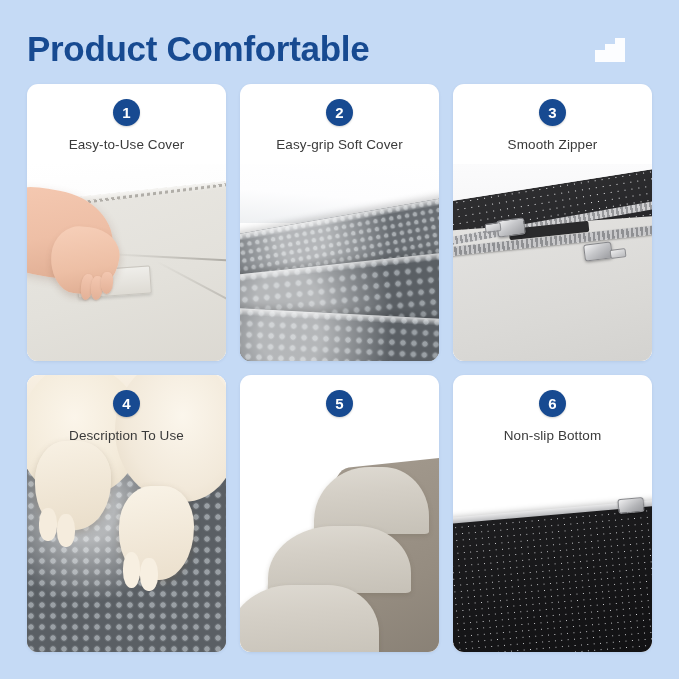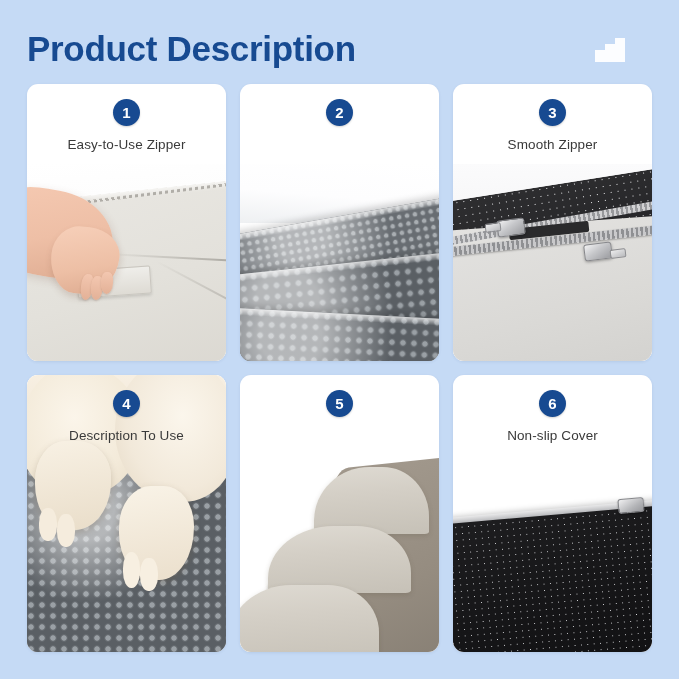--- a/index.html
+++ b/index.html
@@ -233,21 +233,21 @@
     border:1px solid #86878b;transform:rotate(-5deg);
     box-shadow:0 1px 2px rgba(0,0,0,.4);
   }
 </style>
 </head>
 <body>
 
 <div id="page">
 
   <div class="header">
-    <h1 class="title">Product Description</h1>
+    <h1 class="title">Product Comfortable</h1>
     <svg class="stair-icon" viewBox="0 0 36 28">
       <path d="M2 26 L2 14 L12 14 L12 8 L22 8 L22 2 L32 2 L32 26 Z" fill="#ffffff" opacity="0.95"></path>
     </svg>
   </div>
 
   <div class="grid">
 
     <div class="card">
       <div class="photo">
         <div class="c1-bg"></div>
@@ -258,21 +258,21 @@
         <div class="c1-handle-dark"></div>
         <div class="c1-handle"></div>
         <div class="c1-arm"></div>
         <div class="c1-hand"></div>
         <div class="c1-f" style="left:27%;top:56%;width:6%;height:13%;transform:rotate(8deg);"></div>
         <div class="c1-f" style="left:32%;top:57%;width:6%;height:12%;transform:rotate(6deg);"></div>
         <div class="c1-f" style="left:37%;top:55%;width:6%;height:11%;transform:rotate(3deg);"></div>
       </div>
       <div class="card-head">
         <div class="badge">1</div>
-        <div class="card-label">Easy-to-Use Zipper</div>
+        <div class="card-label">Easy-to-Use Cover</div>
       </div>
     </div>
 
     <div class="card">
       <div class="photo">
         <div class="c2-wrap">
           <div class="c2-white"></div>
           <div class="c2-fold c2-f1">
               <div class="bobble fine" style="position:absolute;inset:0;"></div>
               <div class="c2-high"></div>
@@ -282,20 +282,21 @@
               <div class="c2-high"></div>
             </div>
           <div class="c2-fold c2-f3">
               <div class="bobble" style="position:absolute;inset:0;"></div>
               <div class="c2-high"></div>
             </div>
         </div>
       </div>
       <div class="card-head">
         <div class="badge">2</div>
+        <div class="card-label">Easy-grip Soft Cover</div>
       </div>
     </div>
 
     <div class="card">
       <div class="photo">
         <div class="c3-bg"></div>
         <div class="c3-black"></div>
         <div class="c3-gray"></div>
         <div class="c3-teeth2"></div>
         <div class="c3-gap"></div>
@@ -357,18 +358,18 @@
 
     <div class="card">
       <div class="photo">
         <div class="c6-bg"></div>
         <div class="c6-panel"></div>
         <div class="c6-edge"></div>
         <div class="c6-zip"></div>
       </div>
       <div class="card-head">
         <div class="badge">6</div>
-        <div class="card-label">Non-slip Cover</div>
+        <div class="card-label">Non-slip Bottom</div>
       </div>
     </div>
 
   </div>
 </div>
 
 </body></html>

